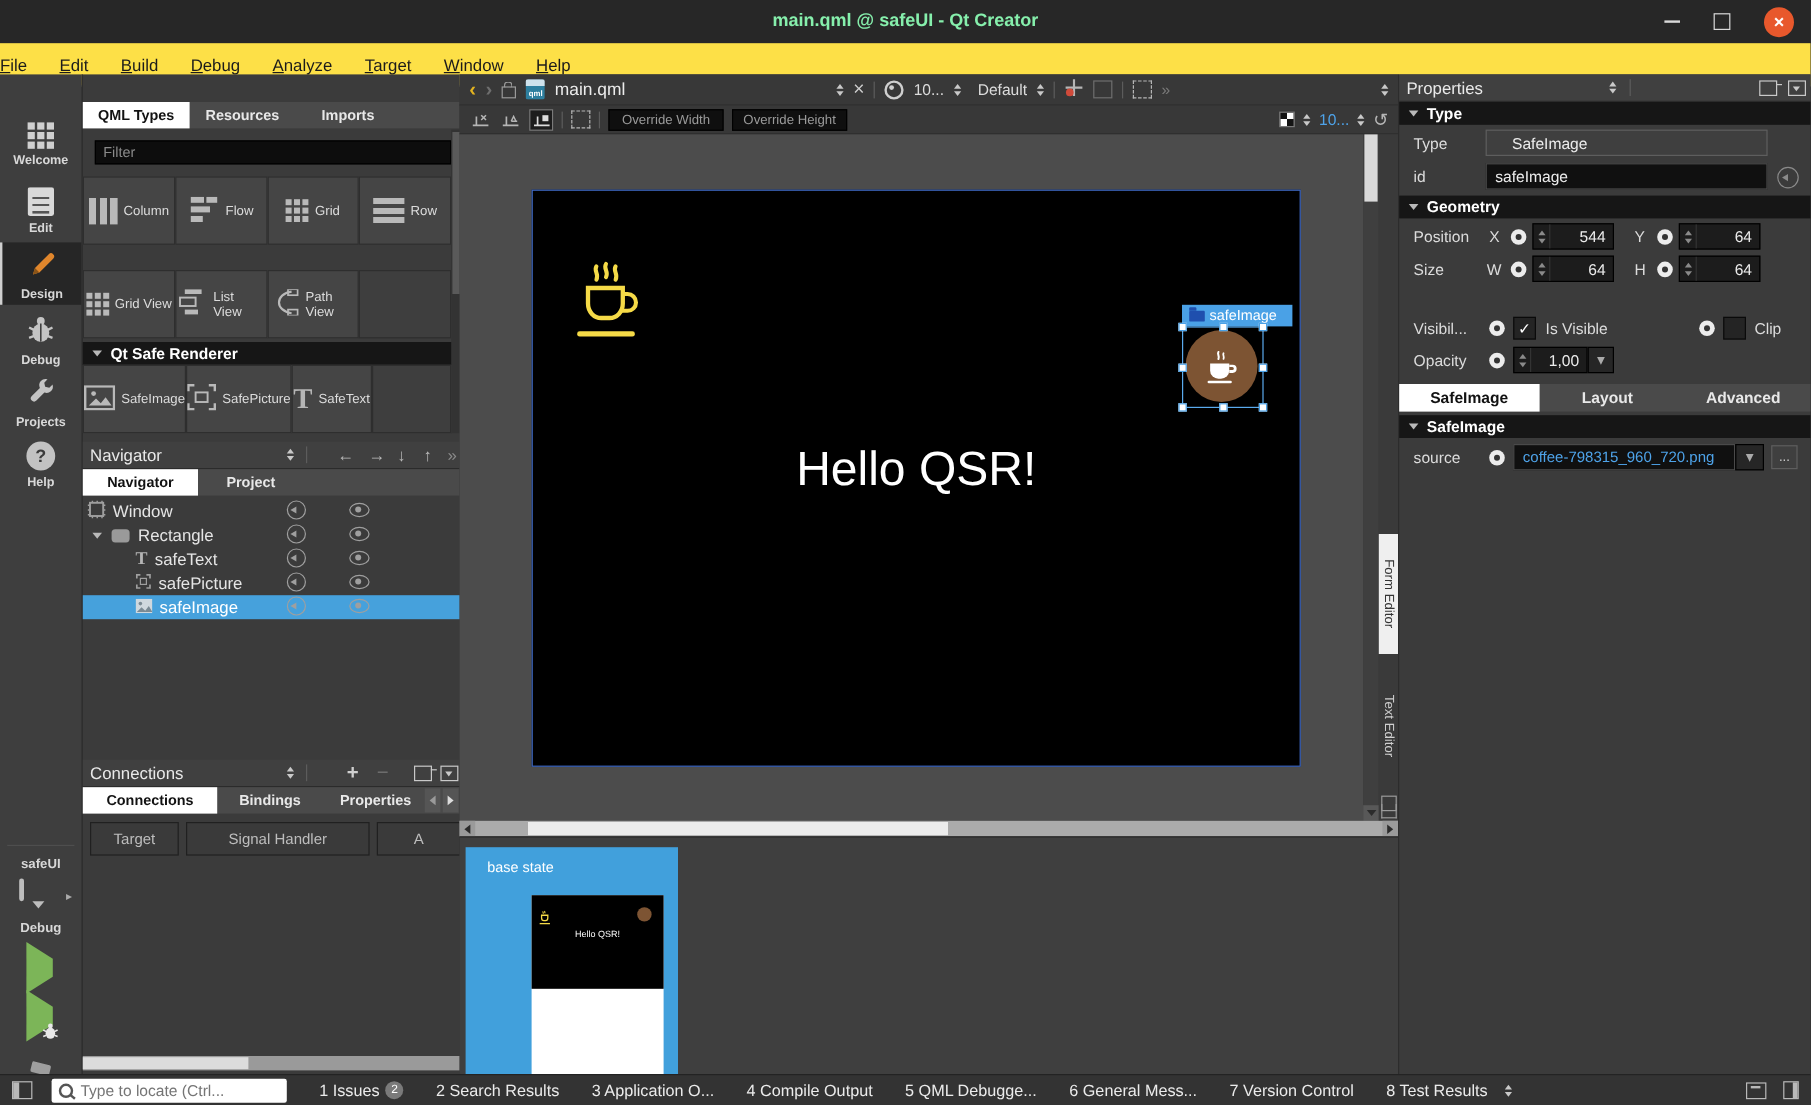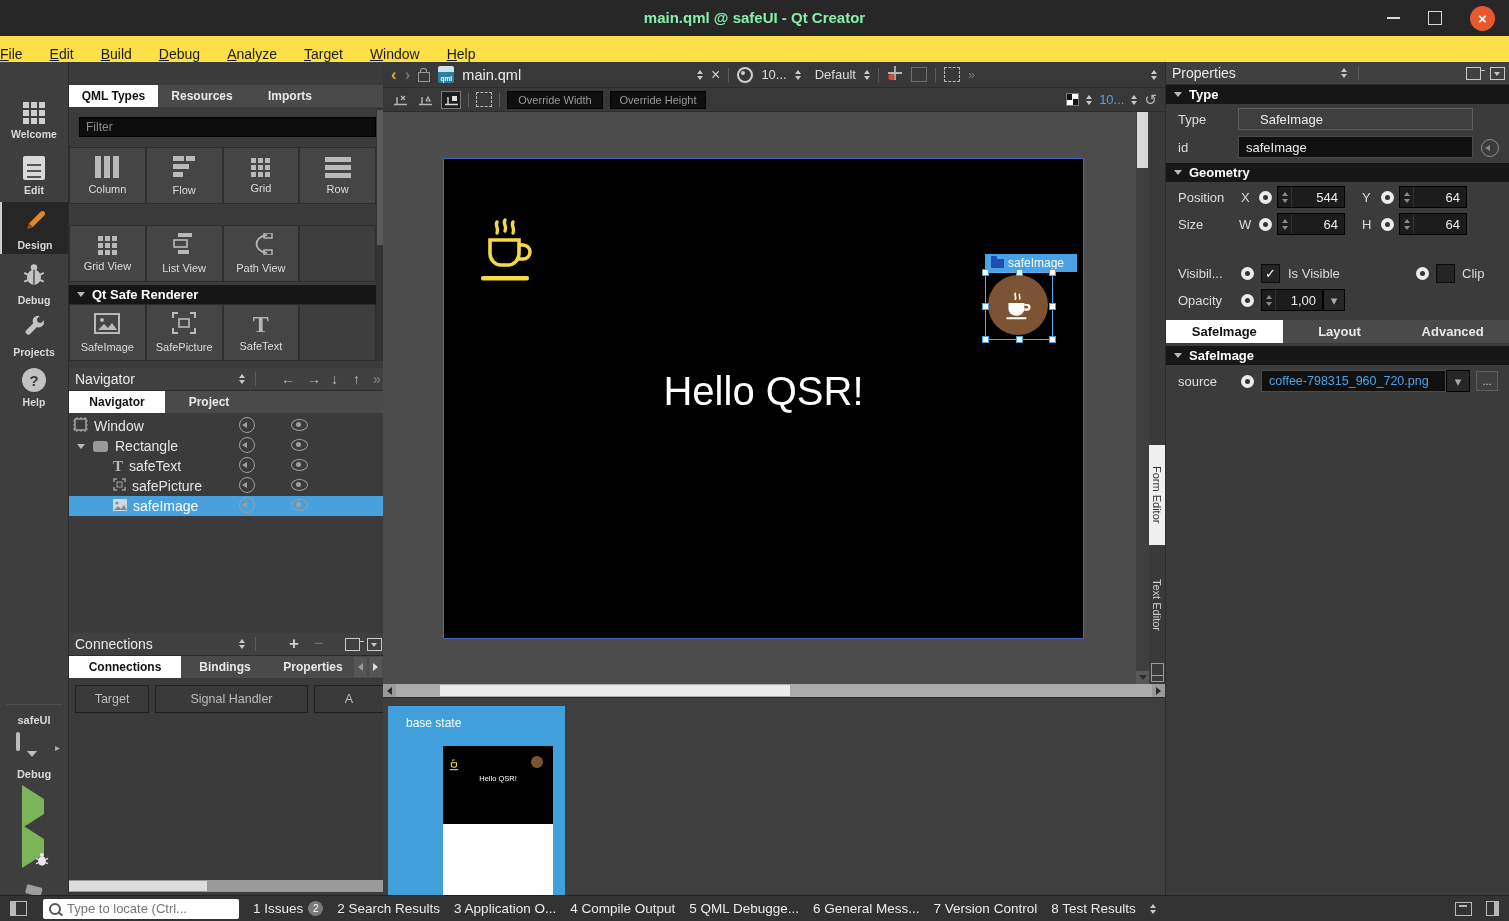--- a/index.html
+++ b/index.html
@@ -61,21 +61,21 @@
   .td{width:0;height:0;border-left:3.5px solid transparent;border-right:3.5px solid transparent;border-top:4px solid #c9c9c9}
   .vdiv{width:1px;height:14px;background:#5c5c5c}
   .panel-ic{width:13px;height:11px;border:1px solid #c9c9c9;position:relative}
   .panel-ic.plus::after{content:"";position:absolute;right:-5px;top:2px;width:5px;height:1px;background:#c9c9c9;
                         box-shadow:-2px -2px 0 0 transparent}
   .panel-ic.dd::after{content:"";position:absolute;left:3px;top:4px;border-left:3px solid transparent;
                       border-right:3px solid transparent;border-top:4px solid #c9c9c9}
 
   
   .cellgrid{position:absolute;display:grid;grid-template-columns:repeat(4,1fr);width:307px}
-  .cell{height:55px;background:#454545;border:1px solid #2e2e2e;display:flex;flex-direction:column;
+  .cell{height:55px;background:#454545;border:1px solid #2e2e2e;display:flex;flex-direction:row;
         align-items:center;justify-content:center;gap:5px;color:#dcdcdc;font-size:11px}
   .cell.blank{background:#3e3e3e}
   .ic-col{width:24px;height:22px;background:repeating-linear-gradient(90deg,#b9b9b9 0 6px,transparent 6px 9px)}
   .ic-row{width:26px;height:21px;background:repeating-linear-gradient(#b9b9b9 0 5px,transparent 5px 8px)}
   .filter-input{position:absolute;background:#0d0d0d;border:1px solid #000;color:#e6e6e6;font-size:12px;
                 padding:0 6px;box-sizing:border-box;font-family:inherit}
   .filter-input::placeholder{color:#8a8a8a}
   .sbar{position:absolute;background:#333}
   .sbar .thumb{position:absolute;left:1px;right:1px;background:#5a5a5a}
 
@@ -180,21 +180,21 @@
                  border-bottom:3px solid transparent;border-right:5px solid #8a8a8a}
 
   
   .status{position:absolute;left:0;top:895px;width:1509px;height:26px;background:#333;border-top:1px solid #232323;
           display:flex;align-items:center;color:#ebebeb;font-size:13.5px;box-sizing:border-box;padding-right:10px}
   .loc-input{width:196px;height:20px;background:#fff;border:none;border-radius:2px;font-size:13px;color:#333;
              padding:0 4px 0 24px;box-sizing:border-box;font-family:inherit}
   .loc-wrap{position:relative;margin-left:16px}
   .mag{position:absolute;left:6px;top:4px;width:8px;height:8px;border:2px solid #555;border-radius:50%}
   .mag::after{content:"";position:absolute;left:7px;top:8px;width:5px;height:2px;background:#555;transform:rotate(40deg)}
-  .st-item{margin-left:14px;display:flex;align-items:center;gap:5px;white-space:nowrap}
+  .st-item{margin-left:27px;display:flex;align-items:center;gap:5px;white-space:nowrap}
   .badge{width:15px;height:15px;border-radius:50%;background:#7a7a7a;color:#fff;font-size:10px;display:flex;
          align-items:center;justify-content:center}
   .tog-ic{margin-left:10px;width:15px;height:13px;border:1px solid #b9b9b9;position:relative}
   .tog-ic::after{content:"";position:absolute;left:0;top:0;width:5px;height:13px;background:#b9b9b9}
   .out-ic1{width:15px;height:12px;border:1px solid #b9b9b9;position:relative}
   .out-ic1::after{content:"";position:absolute;left:3px;top:2px;width:8px;height:2px;background:#b9b9b9}
   .out-ic2{width:11px;height:13px;border:1px solid #b9b9b9;position:relative;margin-left:14px}
   .out-ic2::after{content:"";position:absolute;right:0;top:0;width:4px;height:13px;background:#b9b9b9}
 </style>
 </head>

